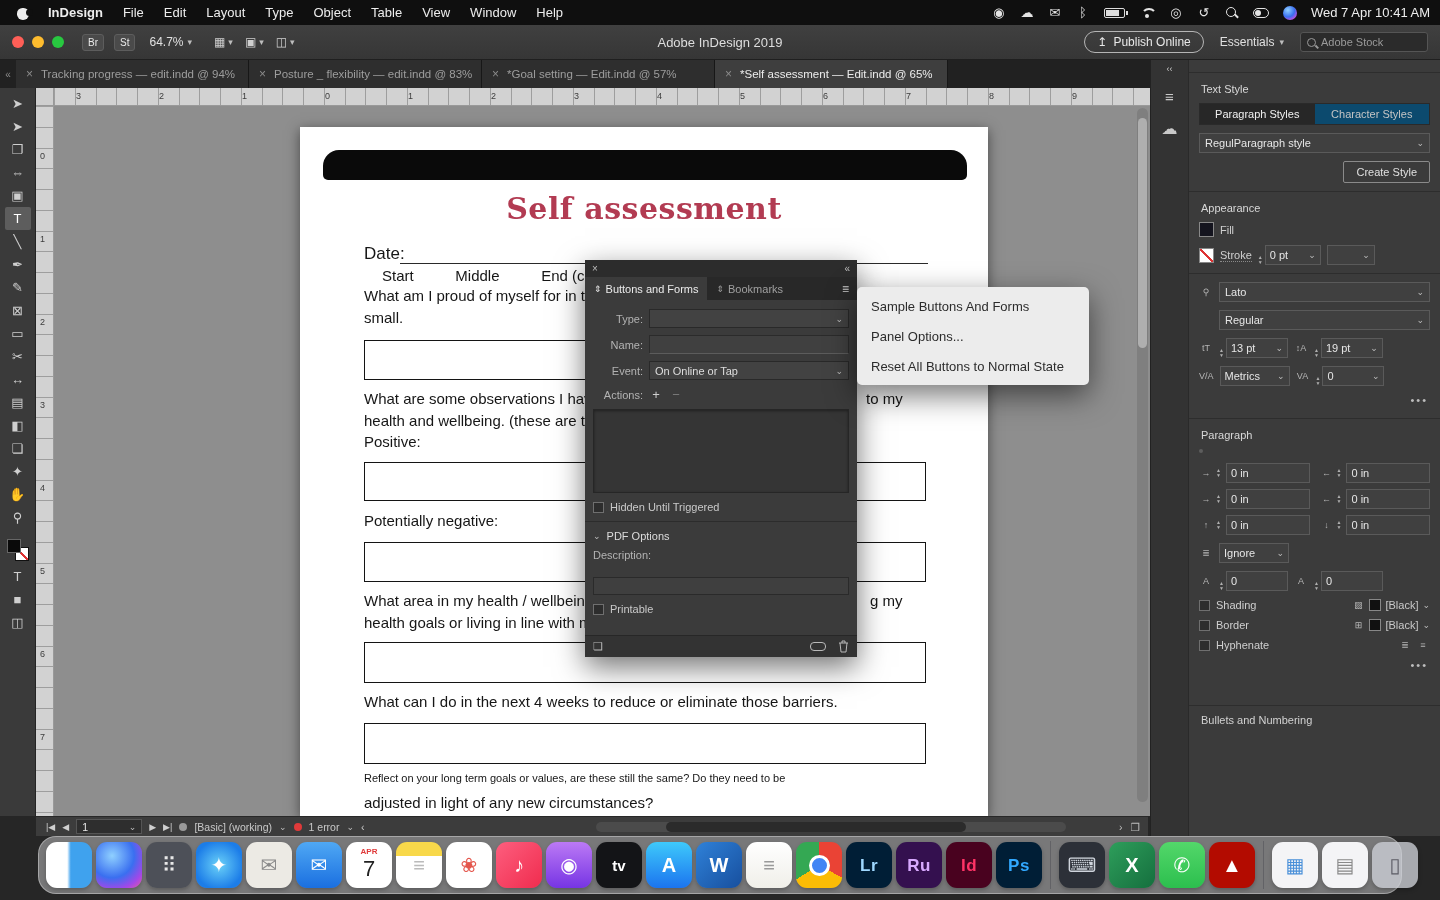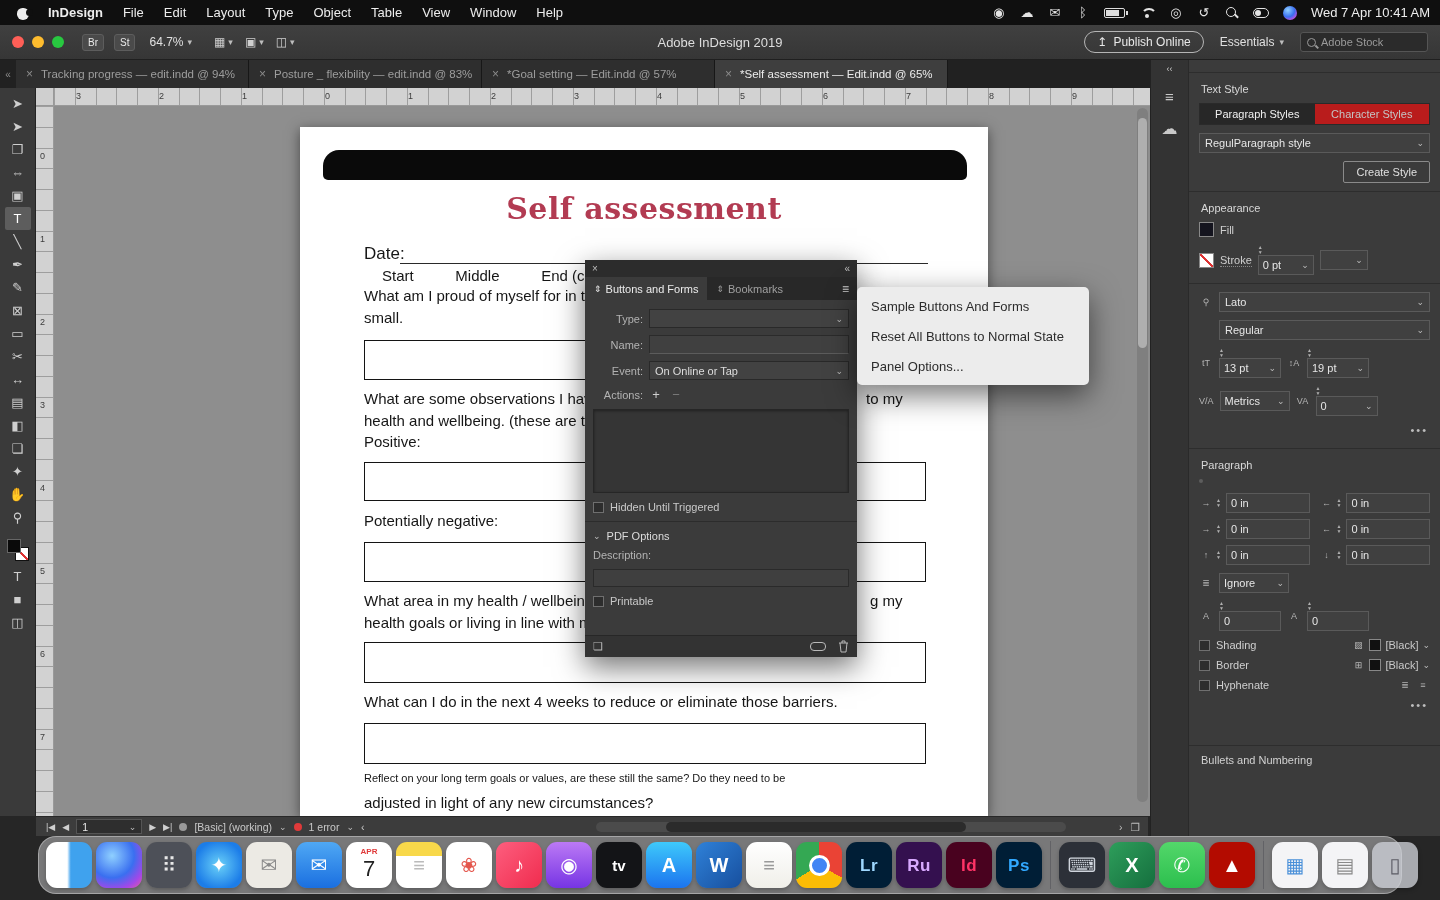--- a/index.html
+++ b/index.html
@@ -142,36 +142,36 @@
     border-left:1px solid #2a2a2a; z-index:8; color:#c9c9c9; font-size:11px; overflow:hidden; }
   .props-tabbar { height:36px; background:#2b2b2b; display:flex; align-items:flex-end; padding:0 4px; gap:2px; }
   .ptab { padding:6px 9px 7px; font-size:12px; color:#9a9a9a; white-space:nowrap; }
   .ptab.active { background:#3b3b3b; color:#f2f2f2; }
   .props-body { padding:8px 0 0; }
   .ctxlabel { padding:4px 12px 10px; color:#a9a9a9; }
   .pdiv { border-top:1px solid #2d2d2d; margin:4px 0 8px; }
   .sec-h { padding:2px 12px 8px; color:#d8d8d8; }
   .prow { display:flex; align-items:center; gap:6px; margin:0 10px 8px; }
   .style-toggle { display:flex; margin:0 10px 8px; border:1px solid #2a2a2a; }
-  .stbtn { flex:1; text-align:center; padding:4px 0; background:#b91c1c; color:#c4c4c4; }
+  .stbtn { flex:1; text-align:center; padding:4px 0; background:#0c4a6e; color:#c4c4c4; }
   .stbtn.active { background:#272727; color:#f0f0f0; }
   .combo { height:20px; background:#404040; border:1px solid #5a5a5a; display:flex; align-items:center;
     justify-content:space-between; padding:0 5px; color:#e6e6e6; gap:4px; }
   .combo.full { flex:1; }
   .btn { border:1px solid #8a8a8a; border-radius:2px; background:transparent; color:#e0e0e0;
     font-size:11px; padding:4px 12px; font-family:inherit; }
   .right-align { justify-content:flex-end; }
   .swatch { width:15px; height:15px; border:1px solid #888; flex:none; }
   .swatch.fillsw { background:#14141e; }
   .swatch.nonesw { background:#fff;
     background-image:linear-gradient(45deg, transparent 43%, #d33 43%, #d33 57%, transparent 57%); }
   .swatch.blacksw { width:12px; height:12px; background:#111; }
   .lbl { color:#cfcfcf; }
   .underdot { border-bottom:1px dotted #8a8a8a; }
-  .stepper { display:flex; align-items:flex-start;flex-direction:column; }
+  .stepper { display:flex; align-items:flex-end; }
   .st-arrows { display:flex; flex-direction:column; justify-content:center; margin-right:2px; }
   .st-arrows span { font-size:5px; line-height:5px; color:#b0b0b0; }
   .field { height:20px; background:#404040; border:1px solid #5a5a5a; display:flex; align-items:center;
     justify-content:space-between; padding:0 4px; color:#e6e6e6; gap:4px; }
   .w56{width:56px;} .w48{width:48px;} .w62{width:62px;} .w70{width:70px;}
   .mini-ic { font-size:9px; color:#b5b5b5; min-width:14px; text-align:center; }
   .more-dots { text-align:right; padding:0 12px 8px; color:#bdbdbd; letter-spacing:2px; }
   .al-row { display:flex; align-items:center; gap:3px; margin:0 10px 10px; }
   .al-cell { padding:2px; border-radius:2px; }
   .al-cell.active { background:#5d5d5d; }
@@ -538,42 +538,42 @@
       <div class="bf-list"></div>
       <div class="bf-row">
         <span class="cb"></span>
         <span>Hidden Until Triggered</span>
       </div>
       <div class="bf-div"></div>
       <div class="bf-section">
         <span class="chev">⌄</span>
         <span>PDF Options</span>
       </div>
-      <div style="color:#b3b3b3;margin-bottom:8px">Description:</div>
+      <div style="color:#b3b3b3;margin-bottom:16px">Description:</div>
       <div class="bf-desc-field"></div>
       <div class="bf-row">
         <span class="cb"></span>
         <span>Printable</span>
       </div>
     </div>
     <div class="bf-foot">
       <span>❏</span>
       <span class="right">
         <span style="width:16px;height:9px;border:1px solid #b9b9b9;border-radius:4px;display:inline-block"></span>
         <svg width="11" height="13" viewBox="0 0 11 13">
           <path d="M1 3h9M4 3V1h3v2M2 3l1 9h5l1-9" stroke="#b9b9b9" fill="none"></path>
         </svg>
       </span>
     </div>
   </div>
 
   <div class="ctxmenu">
     <div class="ctxitem">Sample Buttons And Forms</div>
+      <div class="ctxitem">Panel Options...</div>
       <div class="ctxitem">Reset All Buttons to Normal State</div>
-      <div class="ctxitem">Panel Options...</div>
   </div>
 
   <div class="rstrip">
     <span style="font-size:9px">‹‹</span>
     <span class="hamb">≡</span>
     <span>☁</span>
   </div>
 
   <div class="props">
     <div class="props-body">

